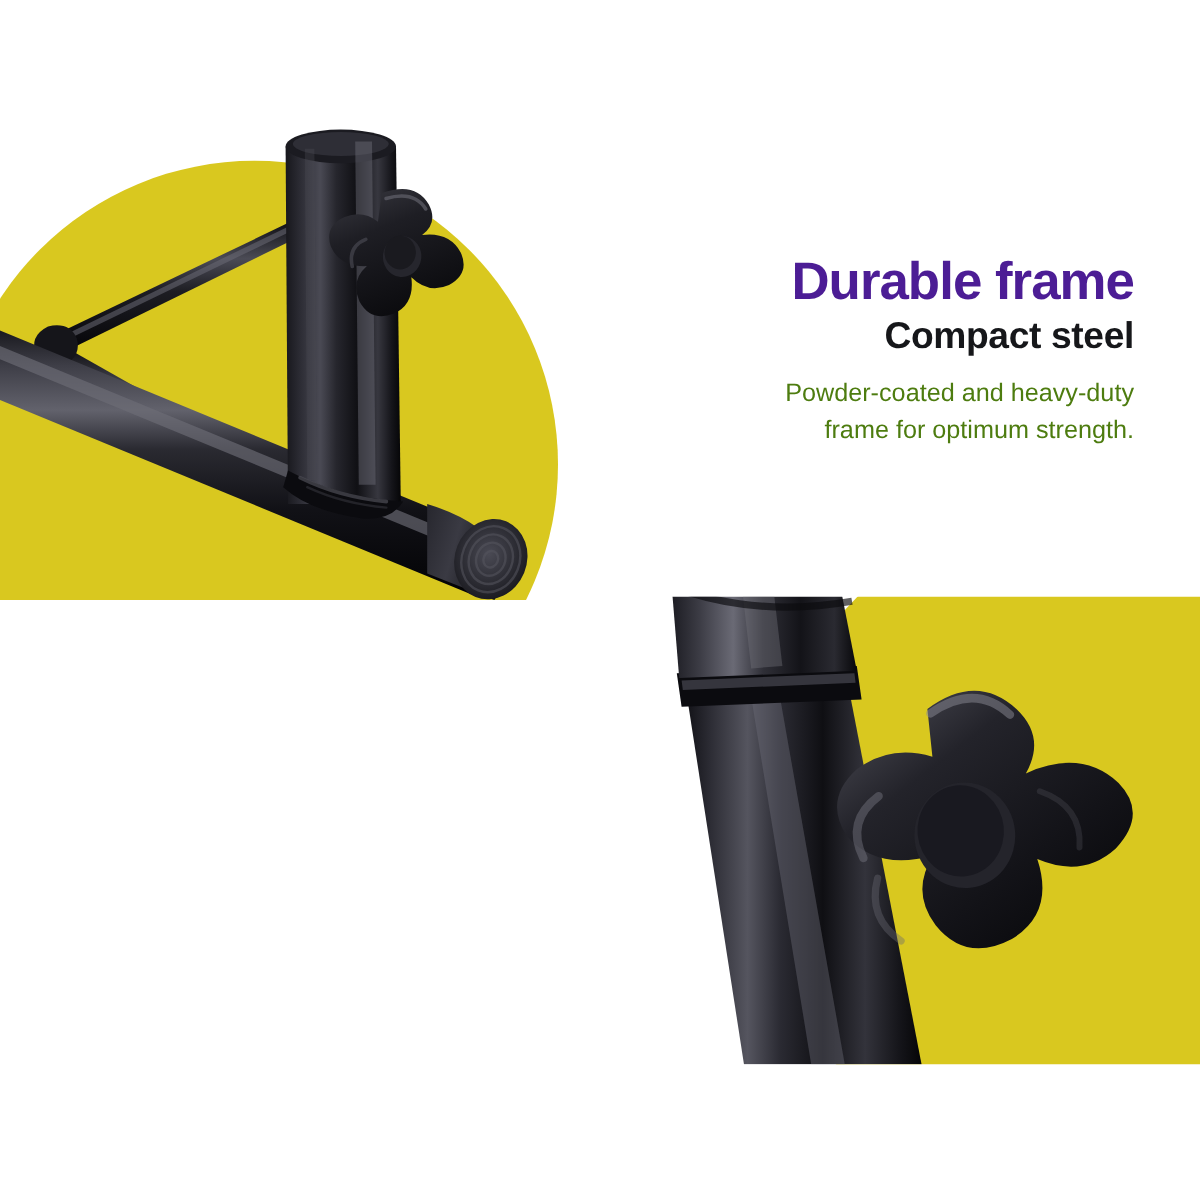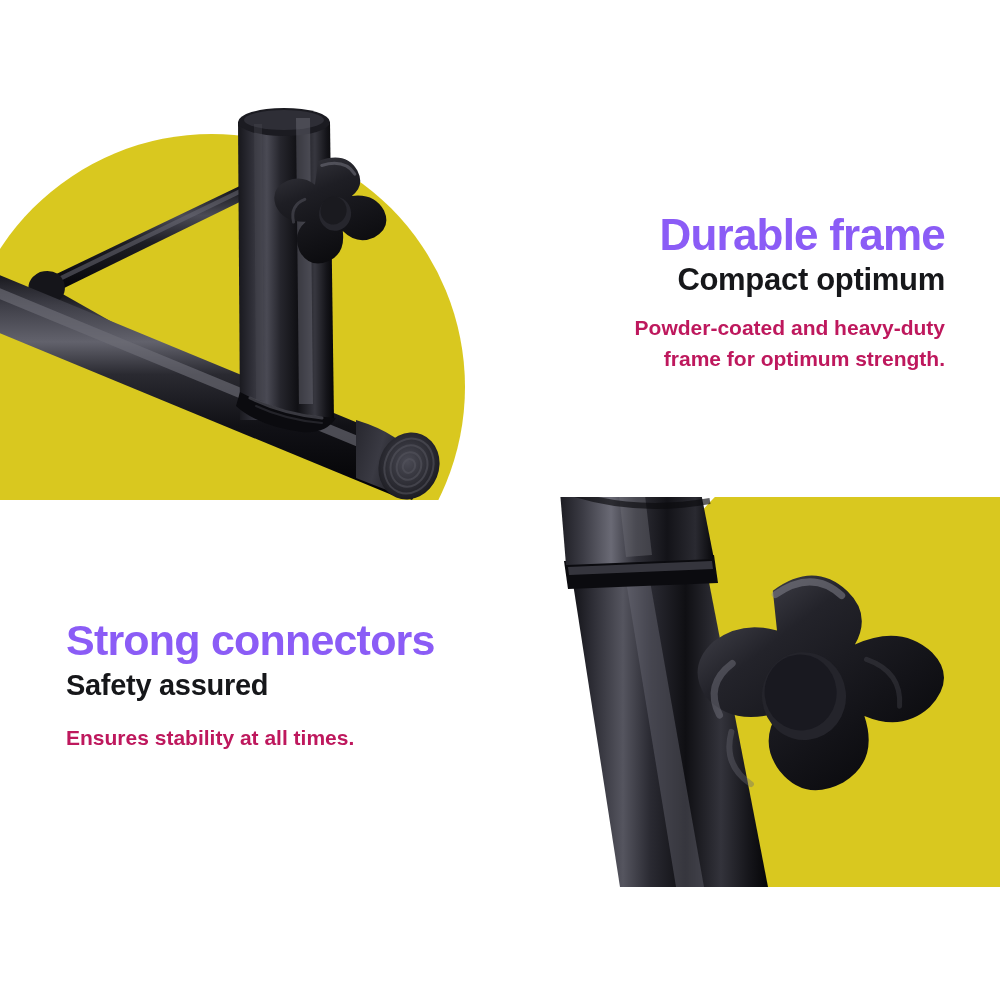--- a/index.html
+++ b/index.html
@@ -23,41 +23,41 @@
   .textblock { position:absolute; }
   #text-durable-frame { right:55px; top:212px; width:430px; text-align:right; }
   #text-strong-connectors { left:66px; top:618px; width:440px; text-align:left; }
 
   .headline {
     font-family:"Liberation Sans", sans-serif;
     font-weight:700;
     font-size:44px;
     line-height:1.06;
     letter-spacing:-0.8px;
-    color:#8b5cf6;
+    color:#4c1d95;
   }
   #text-strong-connectors .headline { font-size:43px; }
 
   .subhead {
     font-family:"Liberation Sans", sans-serif;
     font-weight:600;
     font-size:31px;
     line-height:1.38;
     letter-spacing:-0.3px;
     color:#16171a;
   }
   #text-strong-connectors .subhead { font-size:29px; line-height:1.5; }
 
   .body {
     font-family:"Liberation Sans", sans-serif;
-    font-weight:700;
+    font-weight:400;
     font-size:21px;
     line-height:1.45;
     letter-spacing:0px;
-    color:#be185d;
+    color:#4d7c0f;
     margin-top:12px;
   }
   #text-strong-connectors .body { margin-top:16px; font-size:21px; }
 
   
   .panel svg { display:block; width:100%; height:100%; }
 </style>
 </head>
 <body>
 
@@ -166,34 +166,27 @@
           <ellipse cx="4" cy="3" rx="13" ry="14" fill="#1a1a1f"></ellipse>
           <path d="M -14,-40 q 22,-10 34,4" fill="none" stroke="#6b6b75" stroke-width="3" opacity="0.6" stroke-linecap="round"></path>
           <path d="M -34,20 q -6,-16 8,-24" fill="none" stroke="#585861" stroke-width="3" opacity="0.5" stroke-linecap="round"></path>
         </g>
       </g>
     </svg>
   </div>
 
   <div class="textblock" id="text-durable-frame">
     <div class="headline">Durable frame</div>
-    <div class="subhead">Compact optimum</div>
+    <div class="subhead">Compact steel</div>
     <div class="body">
       <div>Powder-coated and heavy-duty</div>
       <div>frame for optimum strength.</div>
     </div>
   </div>
 
-  <div class="textblock" id="text-strong-connectors">
-    <div class="headline">Strong connectors</div>
-    <div class="subhead">Safety assured</div>
-    <div class="body">
-      <div>Ensures stability at all times.</div>
-    </div>
-  </div>
 
   <div class="panel" id="panel-bot-right">
     <svg viewBox="0 0 500 390" preserveAspectRatio="none" aria-hidden="true">
       <defs>
         <linearGradient id="tubeGrad" x1="0" y1="0" x2="1" y2="0">
           <stop offset="0%" stop-color="#121217"></stop>
           <stop offset="10%" stop-color="#2c2c34"></stop>
           <stop offset="26%" stop-color="#55555f"></stop>
           <stop offset="40%" stop-color="#2a2a32"></stop>
           <stop offset="58%" stop-color="#0f0f13"></stop>

